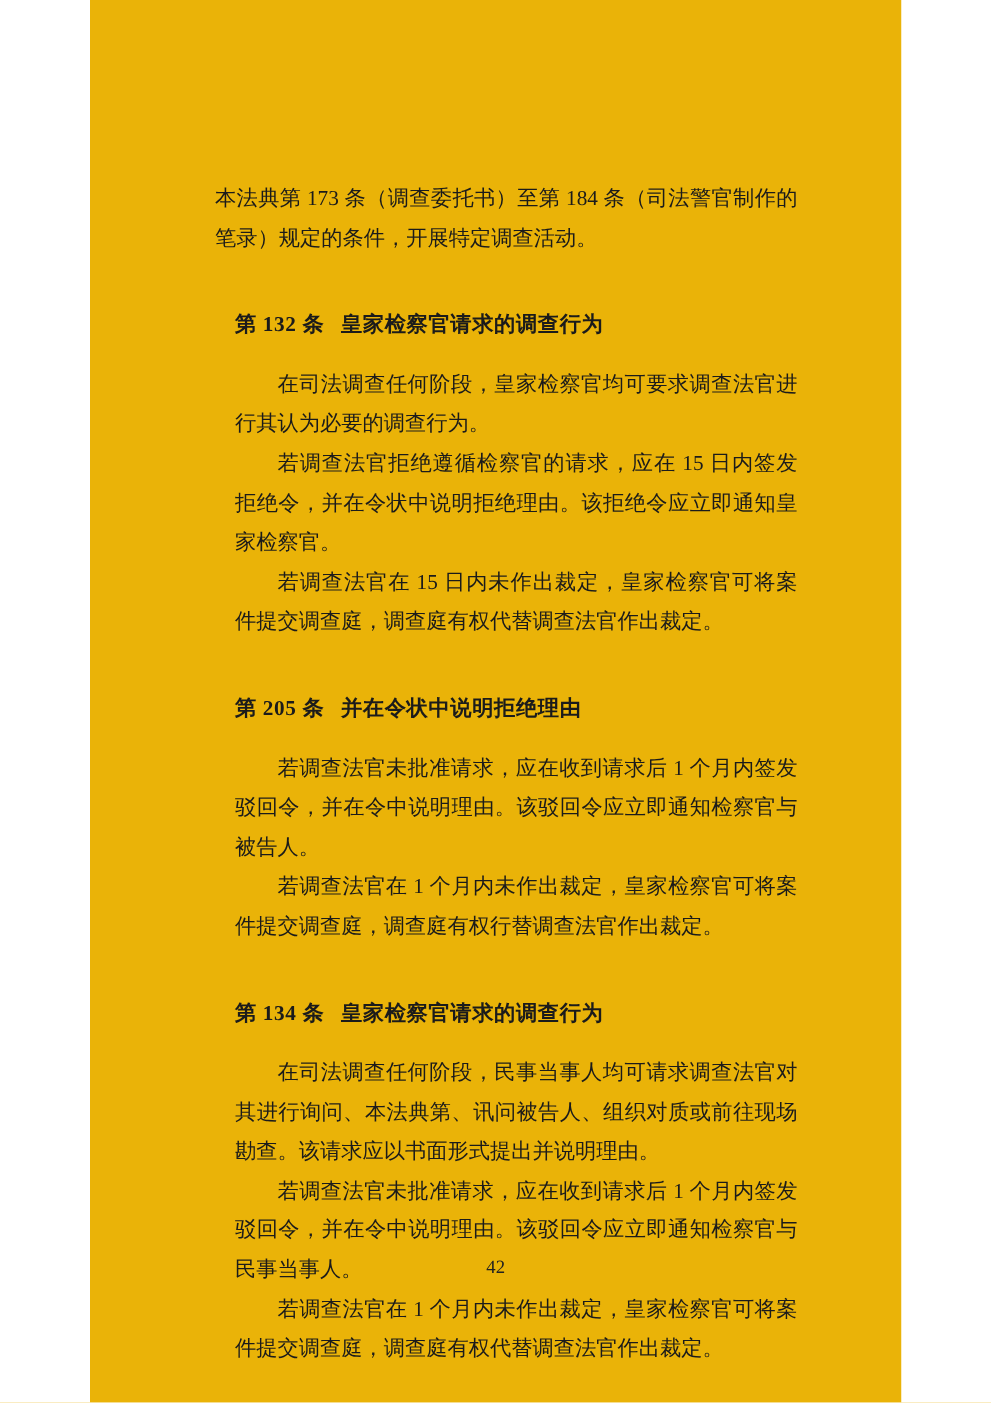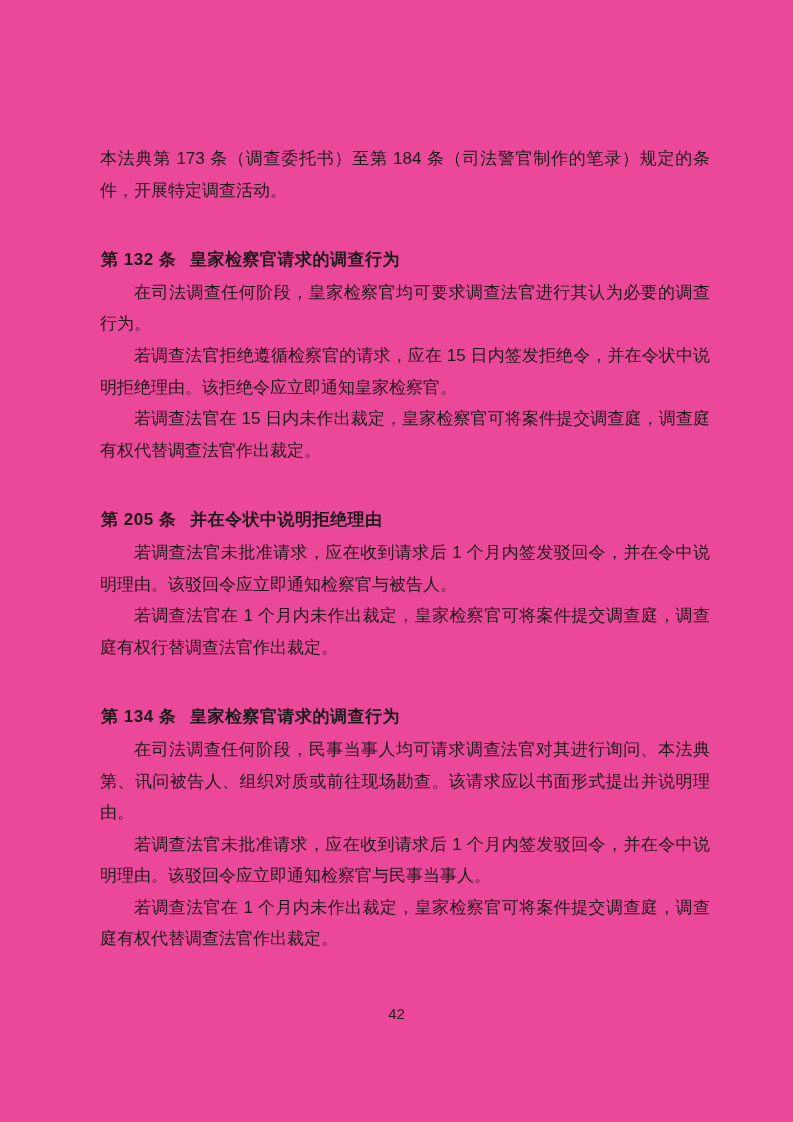--- a/index.html
+++ b/index.html
@@ -2,44 +2,45 @@
 <html><head>
 <meta charset="utf-8">
 <style>
   html, body {
     margin: 0;
     padding: 0;
     background: #ffffff;
   }
   .page {
     position: relative;
-    width: 793px;
+    width: 649px;
     height: 1122px;
     margin: 0 auto;
-    background: #ec4899;
+    background: #eab308;
     box-sizing: border-box;
     padding: 143px 83px 0 100px;
     color: #1b1b1b;
-    font-family: Liberation Sans, sans-serif;
+    font-family: Liberation Serif, serif;
     font-size: 17px;
     line-height: 31.6px;
     overflow: hidden;
   }
   .para {
     margin: 0;
     text-align: justify;
   }
   .para.indent {
     text-indent: 2em;
+    margin-left: 16px;
   }
   .article {
     margin-top: 38px;
   }
   .heading {
-    margin: 1px;
+    margin: 16px;
     font-size: 17px;
     font-weight: bold;
     line-height: 31.6px;
     letter-spacing: 0.5px;
   }
   .heading .heading-title {
     margin-left: 0.5em;
   }
   .footer {
     position: absolute;

